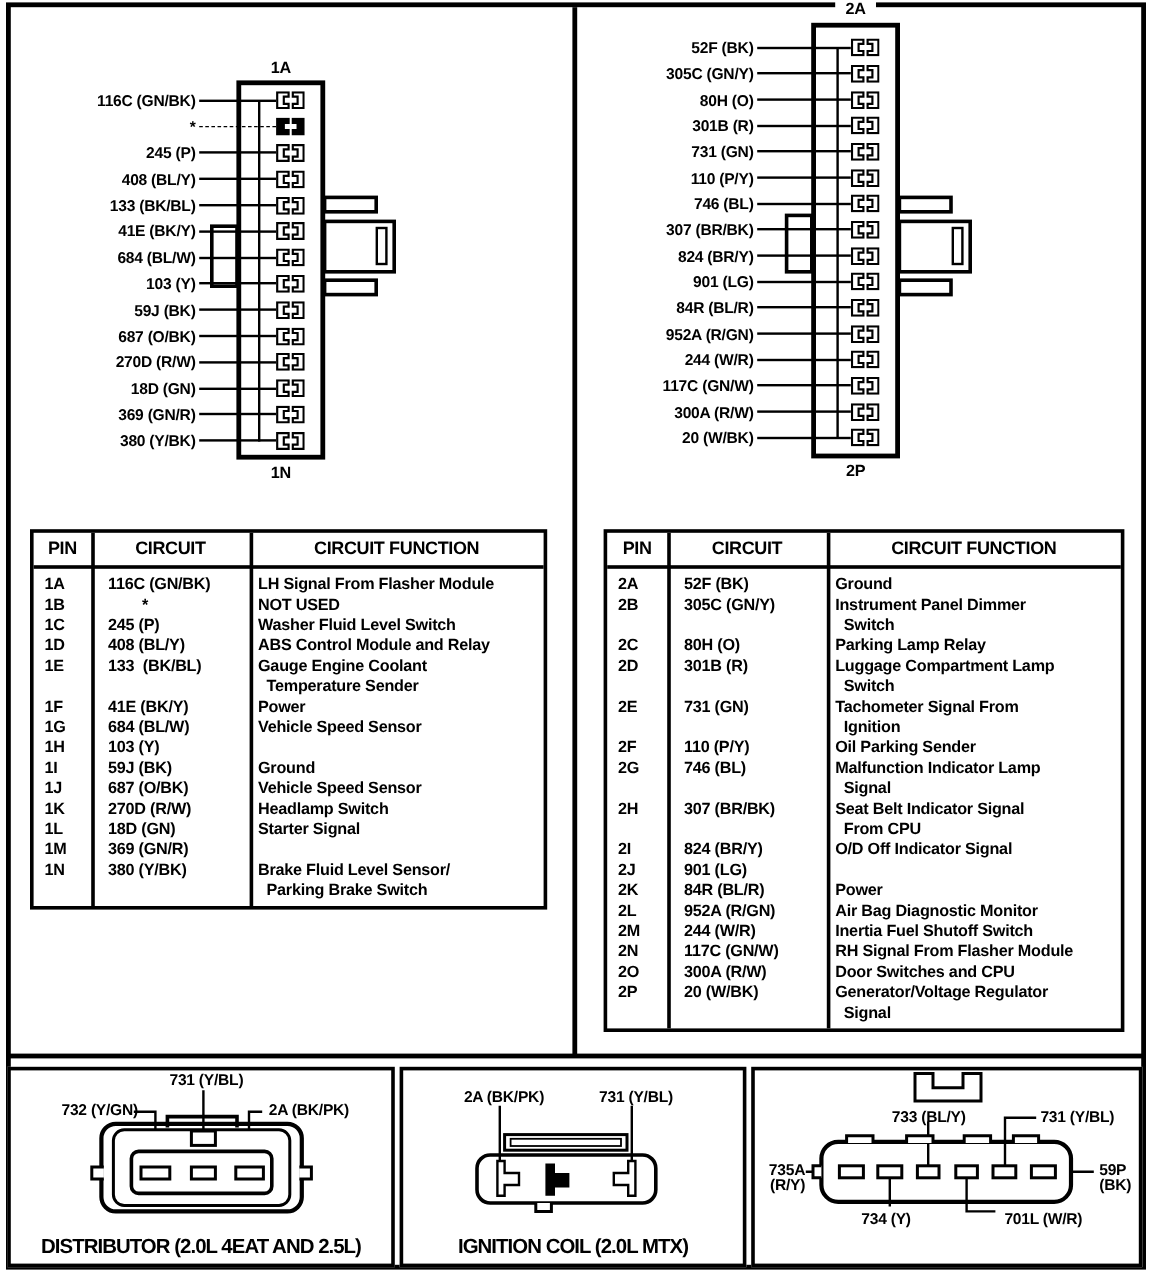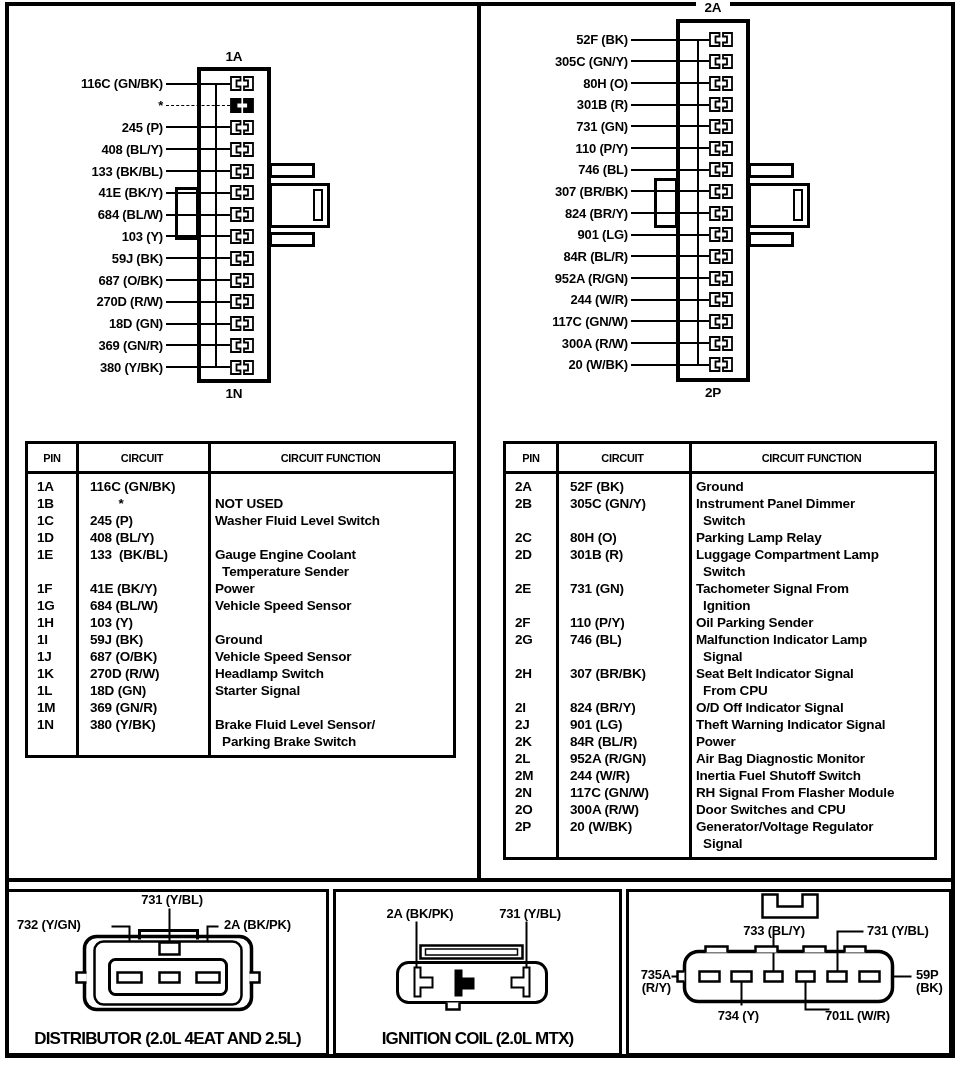--- a/index.html
+++ b/index.html
@@ -29,21 +29,21 @@
   .term{flex:none;display:block;}
   .tp{fill:#fff;stroke:#000;stroke-width:1.8;stroke-linejoin:miter;}
   .cl-left .wires div.wire-row:nth-of-type(2) .w-line{border-top:1.5px dashed #000;}
   .cl-left .wires div.wire-row:nth-of-type(2) .tp{fill:#000;}
 
   .section-title{position:absolute;font-size:17px;font-weight:400;letter-spacing:-0.3px;margin-top:44px;}
 
   
   .ptable{position:absolute;border:3px solid #000;box-sizing:border-box;background:#fff;}
   .pt-head{display:grid;grid-template-columns:var(--c1) var(--c2) 1fr;border-bottom:3px solid #000;height:27px;align-items:center;}
-  .pt-th{text-align:center;font-size:11px;font-weight:700;letter-spacing:-0.3px;}
+  .pt-th{text-align:center;font-size:15px;font-weight:700;letter-spacing:-0.3px;}
   .pt-body{padding:4px 0 5px 0;}
   .pt-row{display:grid;grid-template-columns:var(--c1) var(--c2) 1fr;}
   .pt-row > div{font-size:13.5px;font-weight:700;line-height:17px;letter-spacing:-0.2px;}
   .pt-c1{padding-left:9px;}
   .pt-c2{padding-left:14px;white-space:pre;}
   .pt-c3{padding-left:7px;white-space:pre-line;}
   .pt-vline{position:absolute;top:0;bottom:0;width:2.5px;background:#000;}
 
   
   .bbox{position:absolute;border:3.5px solid #000;box-sizing:border-box;background:#fff;}
@@ -371,37 +371,39 @@
   <div class="pt-head">
     <div class="pt-th">PIN</div>
     <div class="pt-th">CIRCUIT</div>
     <div class="pt-th">CIRCUIT FUNCTION</div>
   </div>
   <div class="pt-body">
 
       <div class="pt-row">
         <div class="pt-c1">1A</div>
         <div class="pt-c2">116C (GN/BK)</div>
+        <div class="pt-c3">LH Signal From Flasher Module</div>
       </div>
 
       <div class="pt-row">
         <div class="pt-c1">1B</div>
         <div class="pt-c2">        *</div>
         <div class="pt-c3">NOT USED</div>
       </div>
 
       <div class="pt-row">
         <div class="pt-c1">1C</div>
         <div class="pt-c2">245 (P)</div>
         <div class="pt-c3">Washer Fluid Level Switch</div>
       </div>
 
       <div class="pt-row">
         <div class="pt-c1">1D</div>
         <div class="pt-c2">408 (BL/Y)</div>
+        <div class="pt-c3">ABS Control Module and Relay</div>
       </div>
 
       <div class="pt-row">
         <div class="pt-c1">1E</div>
         <div class="pt-c2">133  (BK/BL)</div>
         <div class="pt-c3">Gauge Engine Coolant
 &nbsp;&nbsp;Temperature Sender</div>
       </div>
 
       <div class="pt-row">
@@ -524,21 +526,20 @@
 
       <div class="pt-row">
         <div class="pt-c1">2I</div>
         <div class="pt-c2">824 (BR/Y)</div>
         <div class="pt-c3">O/D Off Indicator Signal</div>
       </div>
 
       <div class="pt-row">
         <div class="pt-c1">2J</div>
         <div class="pt-c2">901 (LG)</div>
-        <div class="pt-c3">Theft Warning Indicator Signal</div>
       </div>
 
       <div class="pt-row">
         <div class="pt-c1">2K</div>
         <div class="pt-c2">84R (BL/R)</div>
         <div class="pt-c3">Power</div>
       </div>
 
       <div class="pt-row">
         <div class="pt-c1">2L</div>
@@ -586,21 +587,21 @@
       <rect class="o25" x="89" y="53" width="147" height="63" rx="9" fill="none"></rect>
       <rect class="o25" x="154" y="54" width="20" height="12"></rect>
       <rect class="o3" x="104" y="71" width="117" height="35" rx="6"></rect>
       <rect class="o25" x="112" y="84" width="24" height="10"></rect>
       <rect class="o25" x="154" y="84" width="20" height="10"></rect>
       <rect class="o25" x="191" y="84" width="23" height="10"></rect>
       <path class="o25" d="M81,84 h-10 v10 h10" fill="none"></path>
       <path class="o25" d="M244,84 h10 v10 h-10" fill="none"></path>
     </g>
   </svg>
-  <div class="blabel" style="left:8px;top:27px;width:98px;">732 (Y/GN)</div>
+  <div class="blabel" style="left:8px;top:27px;width:98px;text-align:right;">732 (Y/GN)</div>
   <div class="blabel" style="left:113px;top:2px;width:100px;text-align:center;">731 (Y/BL)</div>
   <div class="blabel" style="left:215px;top:27px;width:102px;">2A (BK/PK)</div>
   <div class="caption">DISTRIBUTOR (2.0L 4EAT AND 2.5L)</div>
 </div>
 
 <div class="bbox" style="left:333px;top:889px;width:289px;height:167px;">
   <svg width="282" height="160" viewBox="0 0 282 160">
     <g transform="translate(-3.5,-3.5)">
       <path class="ln" d="M84,33 V79"></path>
       <path class="ln" d="M194,33 V79"></path>
@@ -642,14 +643,14 @@
       <rect class="o25" x="234" y="83" width="20" height="10"></rect>
     </g>
   </svg>
   <div class="blabel" style="left:95px;top:33px;width:100px;text-align:center;">733 (BL/Y)</div>
   <div class="blabel" style="left:238px;top:33px;width:85px;">731 (Y/BL)</div>
   <div class="blabel" style="left:2px;top:77px;width:40px;text-align:right;">735A
 (R/Y)</div>
   <div class="blabel" style="left:287px;top:77px;width:38px;">59P
 (BK)</div>
   <div class="blabel" style="left:70px;top:118px;width:60px;text-align:right;">734 (Y)</div>
-  <div class="blabel" style="left:196px;top:118px;width:95px;">701L (W/R)</div>
+  <div class="blabel" style="left:208px;top:118px;width:95px;">701L (W/R)</div>
 </div>
 
 </body></html>

